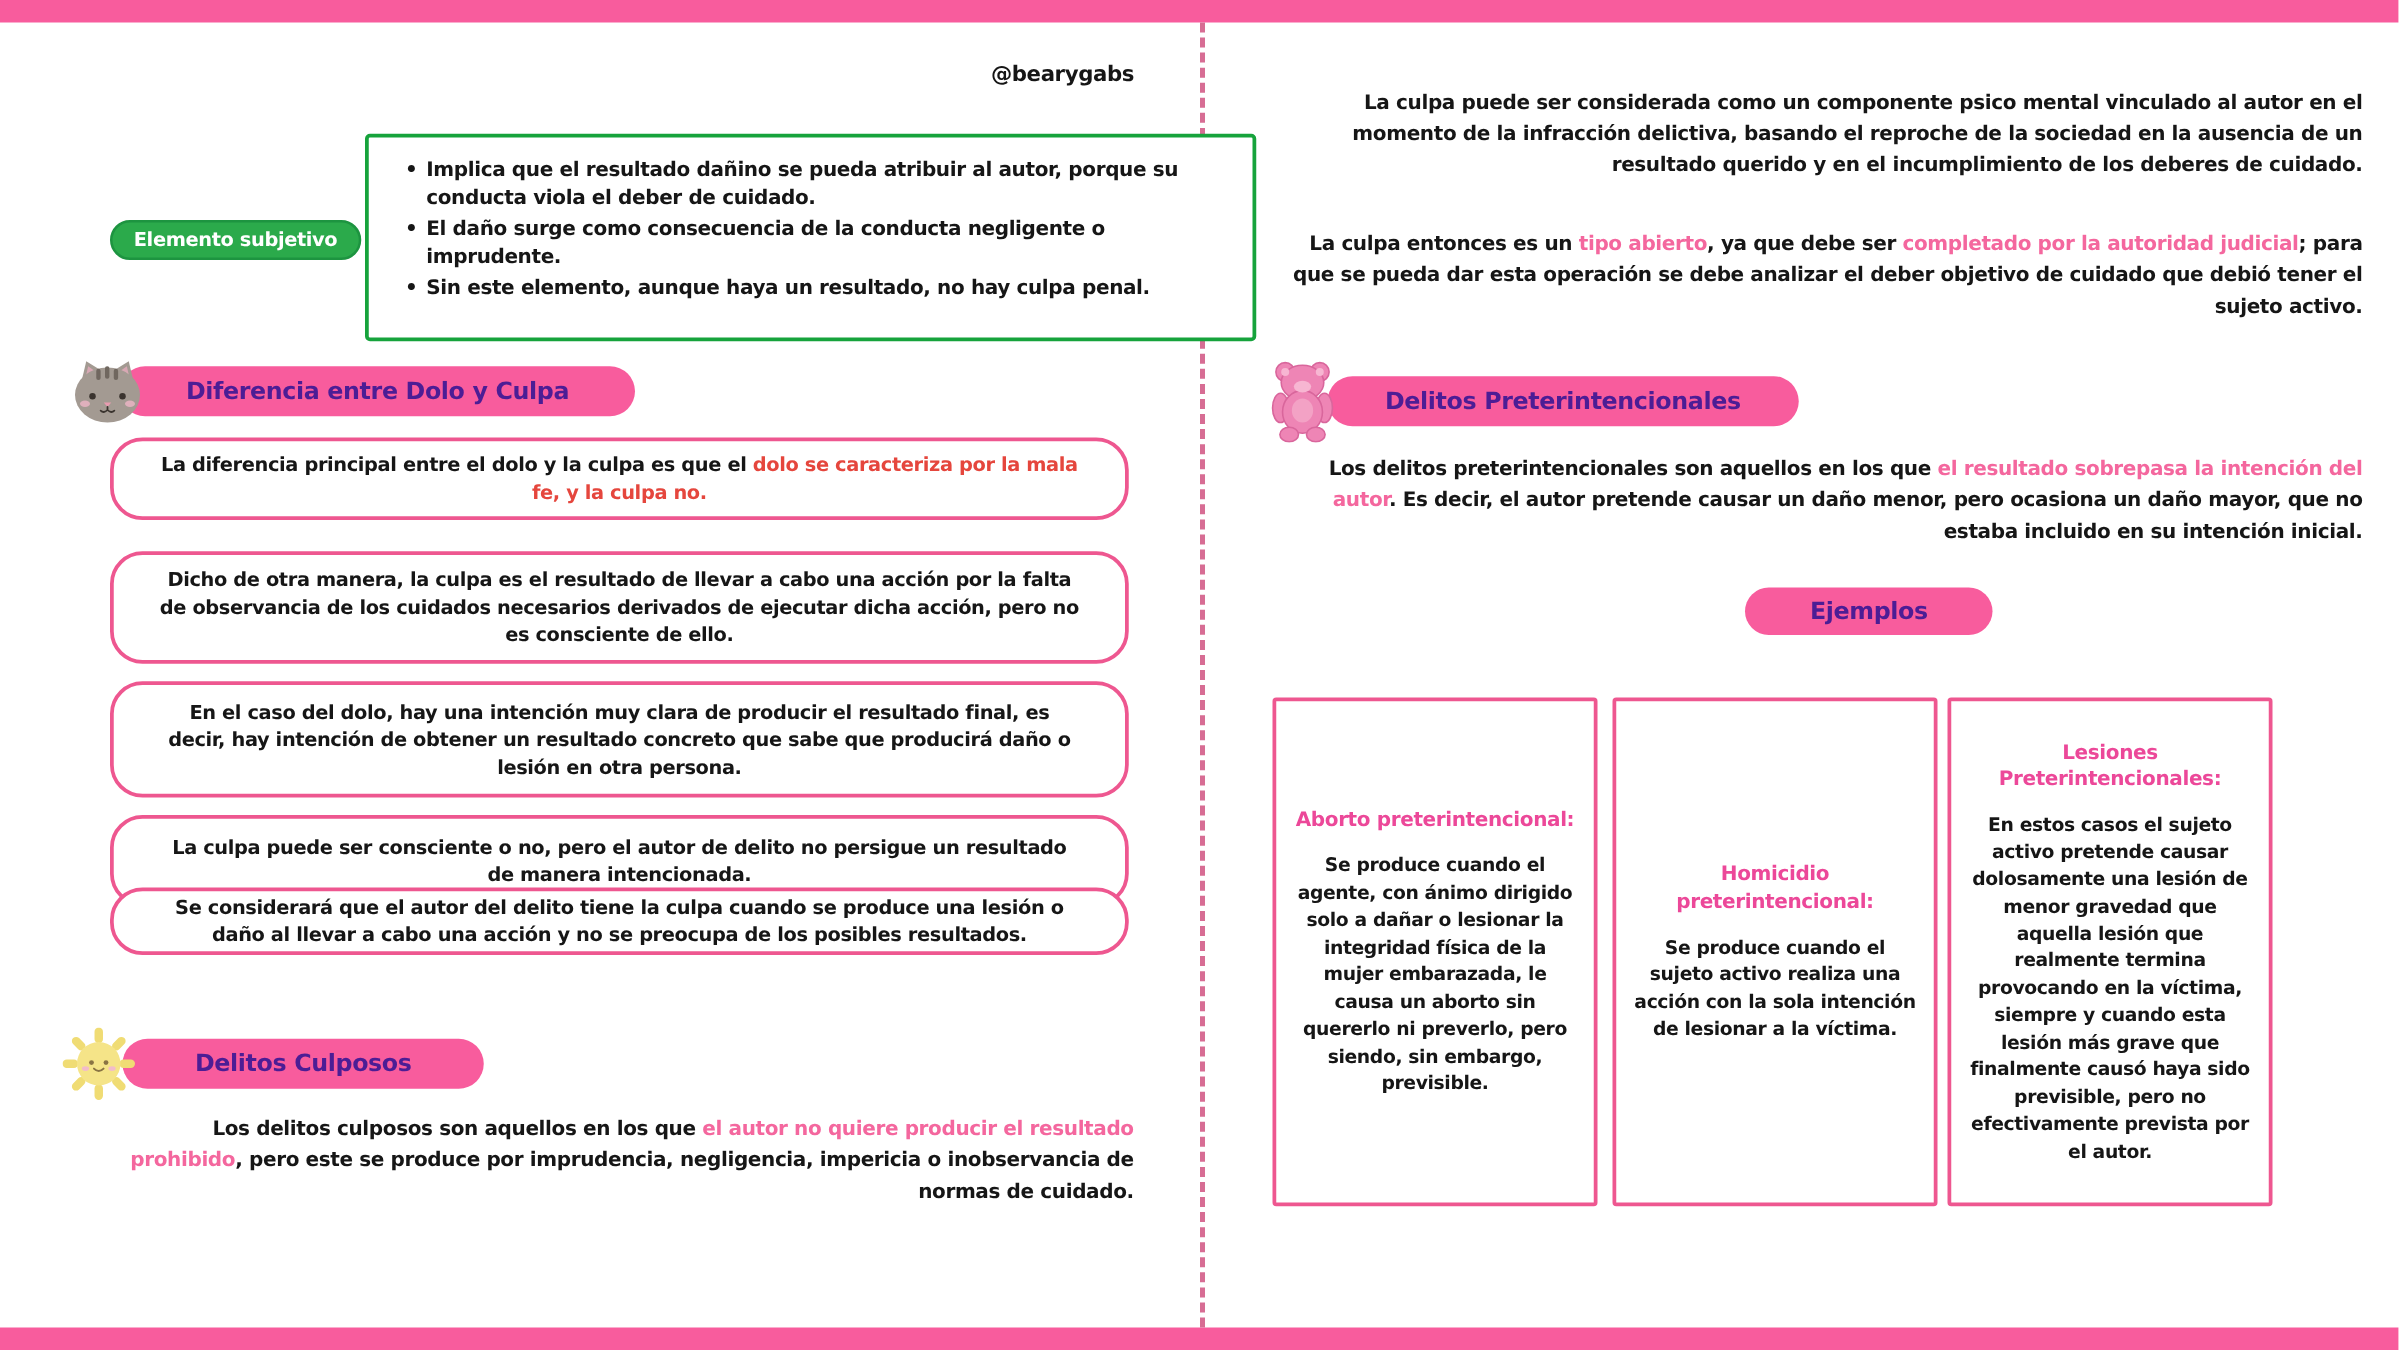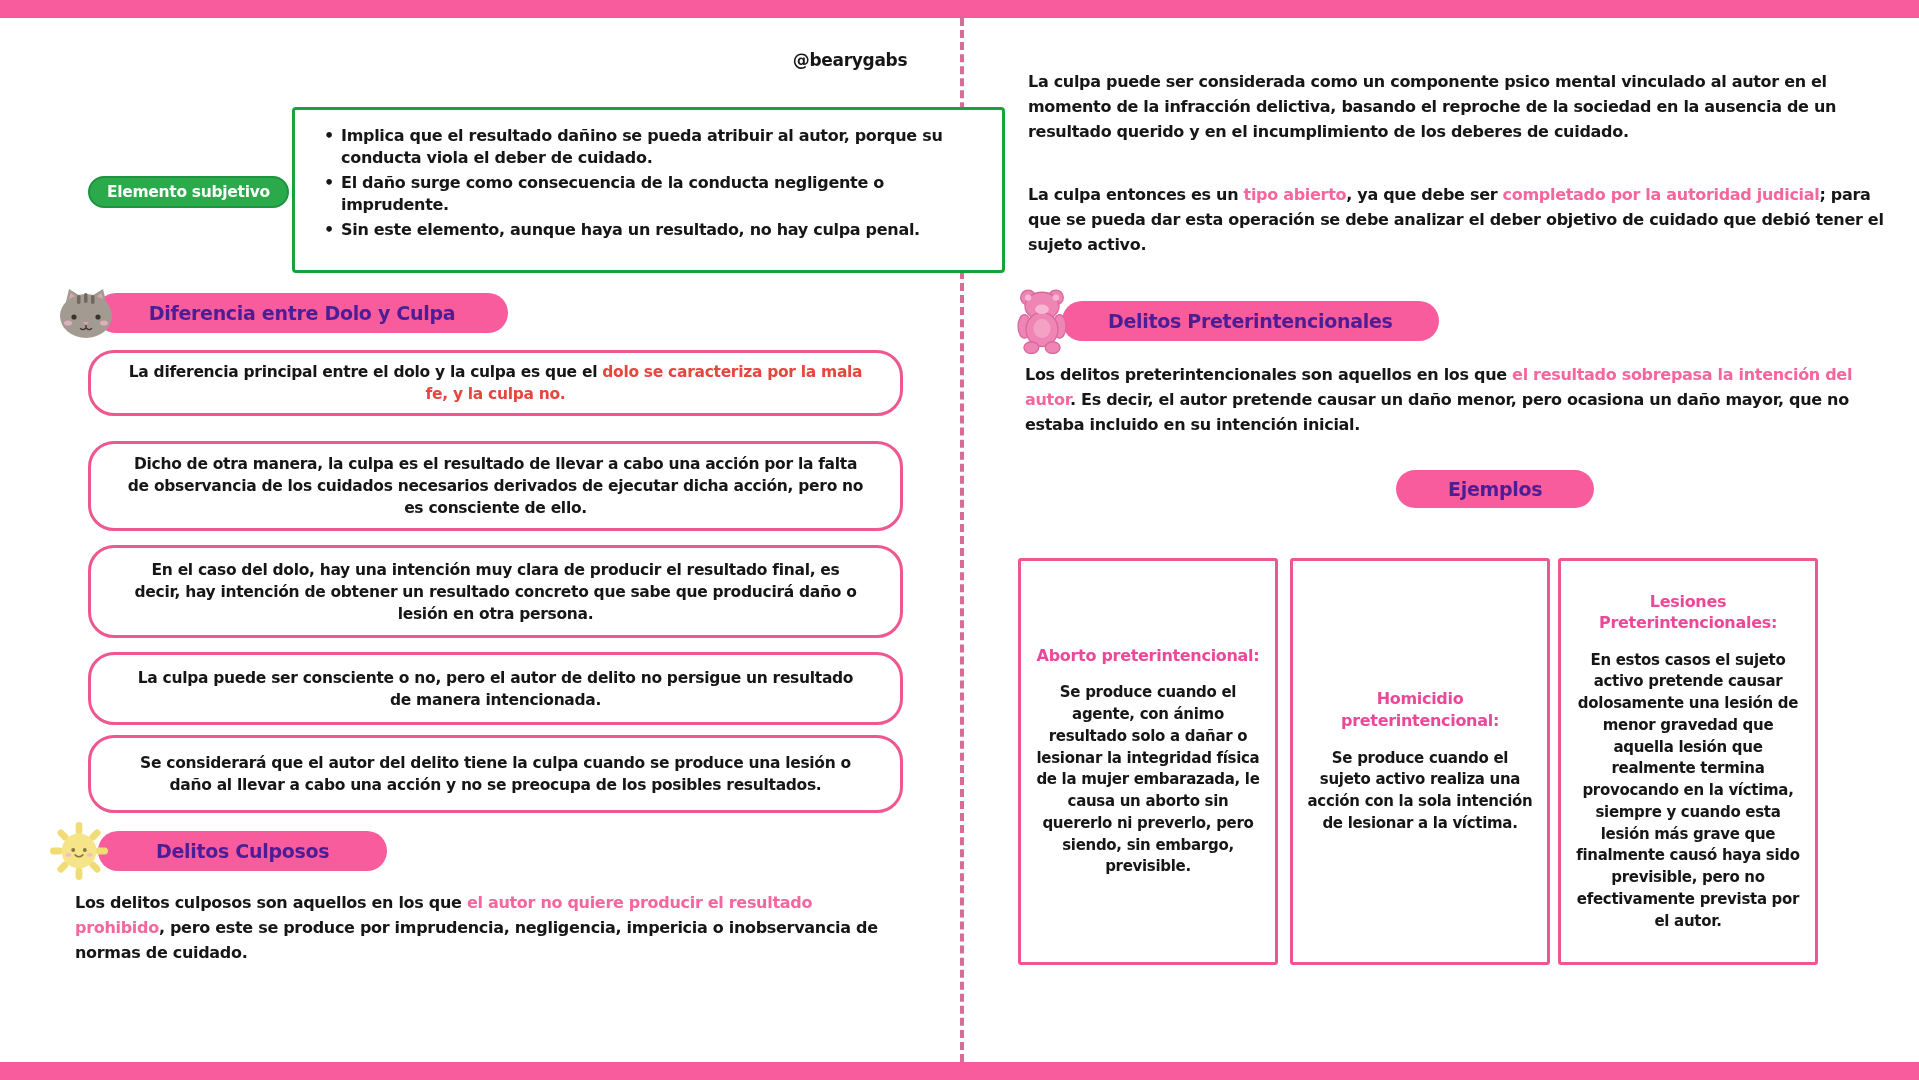--- a/index.html
+++ b/index.html
@@ -46,26 +46,26 @@
 
   .note-box {
     position:absolute; left:88px; width:815px; border:3.5px solid #ee5790; border-radius:26px;
     background:#ffffff; display:flex; align-items:center; justify-content:center;
     text-align:center; padding:8px 36px; font-size:15.5px; line-height:1.42;
   }
   .b1 { top:350px; height:66px; }
   .b2 { top:441px; height:90px; }
   .b3 { top:545px; height:93px; }
   .b4 { top:652px; height:73px; }
-  .b5 { top:735px; height:78px; }
+  .b5 { top:710px; height:54px; }
 
   .hl-red  { color:#e5463d; }
   .hl-pink { color:#f4679e; }
 
-  .para { position:absolute; text-align:left; font-size:16px; line-height:1.55; }
+  .para { position:absolute; text-align:right; font-size:16px; line-height:1.55; }
   .culposos-para { left:75px;   top:891px; width:832px; }
   .r-para1       { left:1028px; top:70px;  width:862px; }
   .r-para2       { left:1028px; top:183px; width:862px; }
   .r-para3       { left:1025px; top:363px; width:865px; }
 
   .example-box {
     position:absolute; top:558px; height:407px; width:260px;
     border:3px solid #ee5790; border-radius:3px; background:#ffffff;
     display:flex; flex-direction:column; justify-content:center;
     text-align:center; padding:10px 13px;
@@ -174,21 +174,21 @@
     <ellipse cx="25" cy="38" rx="8" ry="9" fill="#f3a2c5"></ellipse>
   </svg>
   <div class="section-pill pill-3">Delitos Preterintencionales</div>
 
   <p class="para r-para3"><span>Los delitos preterintencionales son aquellos en los que </span><span class="hl-pink">el resultado sobrepasa la intención del autor</span><span>. Es decir, el autor pretende causar un daño menor, pero ocasiona un daño mayor, que no estaba incluido en su intención inicial.</span></p>
 
   <div class="section-pill pill-4">Ejemplos</div>
 
   <div class="example-box ex-a">
     <h3 class="ex-title">Aborto preterintencional:</h3>
-    <p class="ex-body">Se produce cuando el agente, con ánimo resultado solo a dañar o lesionar la integridad física de la mujer embarazada, le causa un aborto sin quererlo ni preverlo, pero siendo, sin embargo, previsible.</p>
+    <p class="ex-body">Se produce cuando el agente, con ánimo dirigido solo a dañar o lesionar la integridad física de la mujer embarazada, le causa un aborto sin quererlo ni preverlo, pero siendo, sin embargo, previsible.</p>
   </div>
   <div class="example-box ex-b">
     <h3 class="ex-title">Homicidio preterintencional:</h3>
     <p class="ex-body">Se produce cuando el sujeto activo realiza una acción con la sola intención de lesionar a la víctima.</p>
   </div>
   <div class="example-box ex-c">
     <h3 class="ex-title">Lesiones Preterintencionales:</h3>
     <p class="ex-body">En estos casos el sujeto activo pretende causar dolosamente una lesión de menor gravedad que aquella lesión que realmente termina provocando en la víctima, siempre y cuando esta lesión más grave que finalmente causó haya sido previsible, pero no efectivamente prevista por el autor.</p>
   </div>
 

